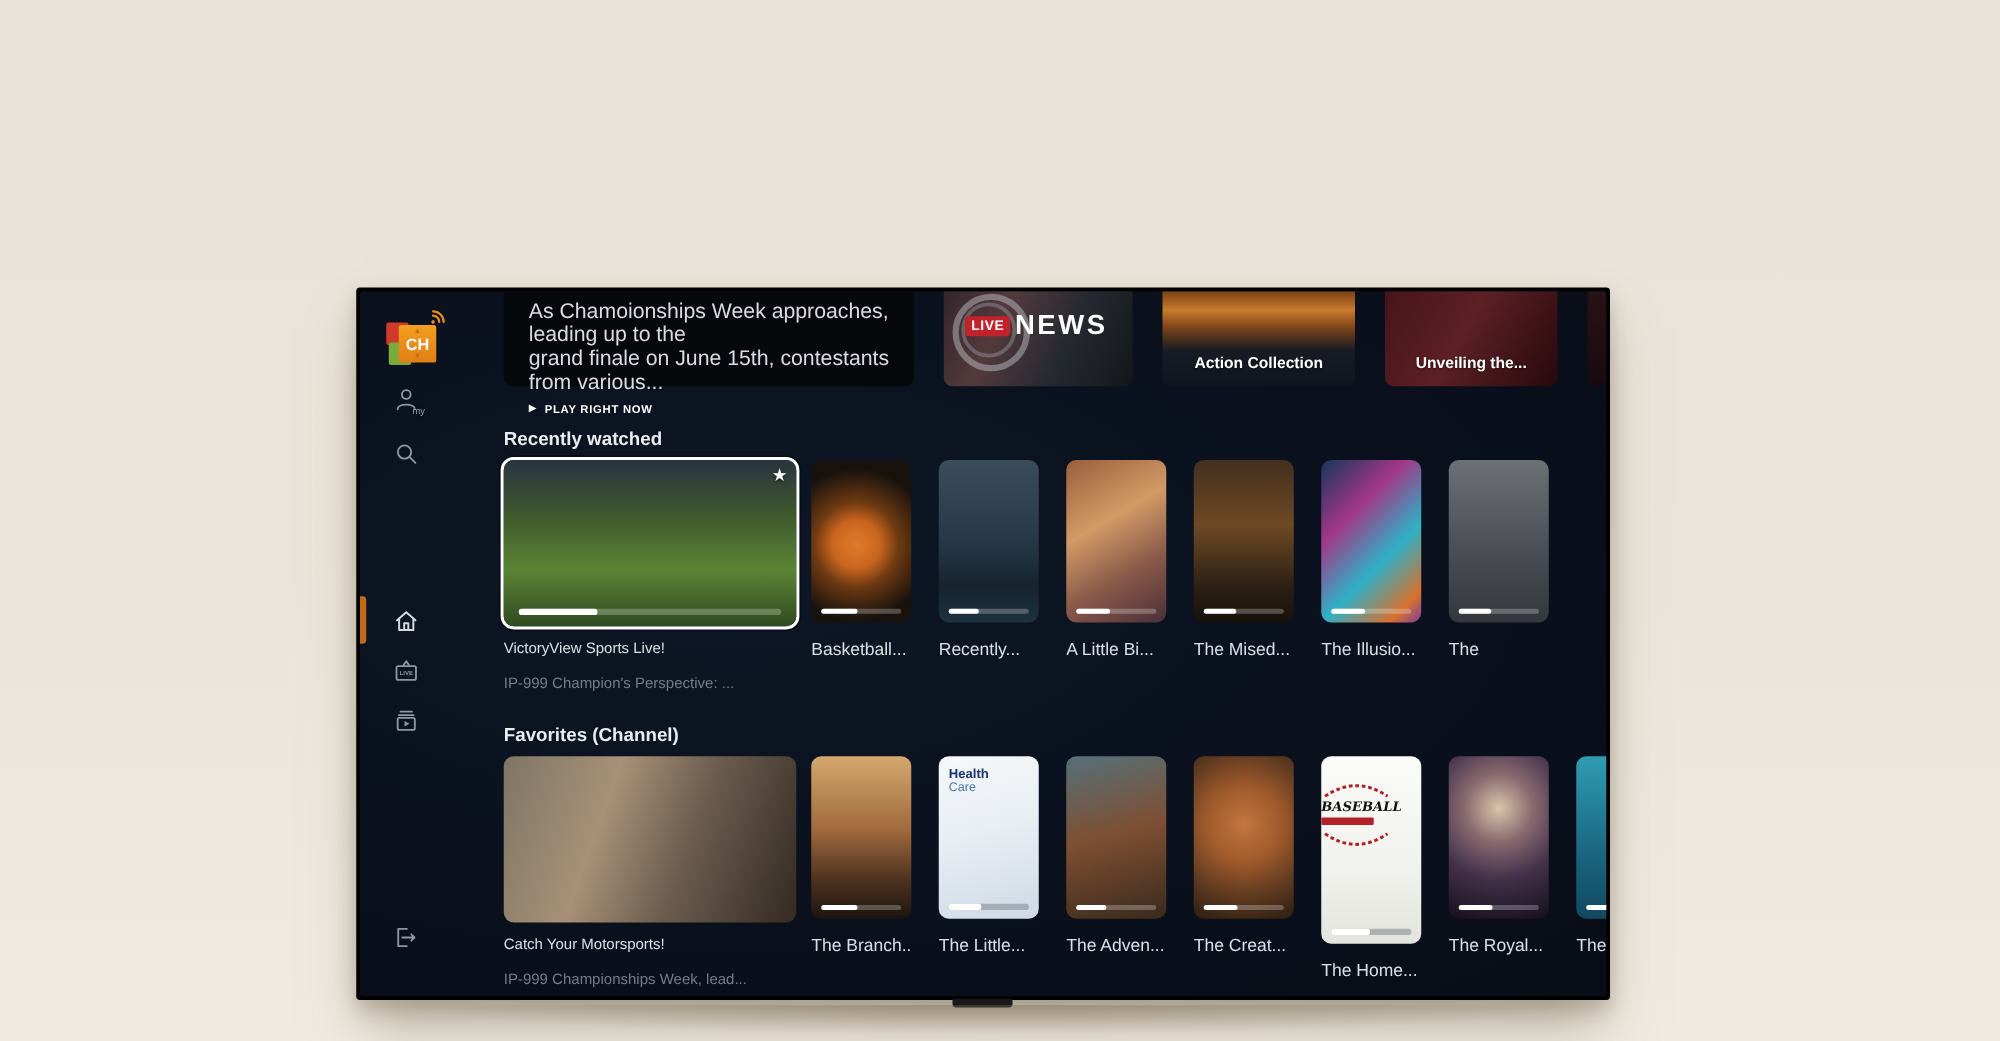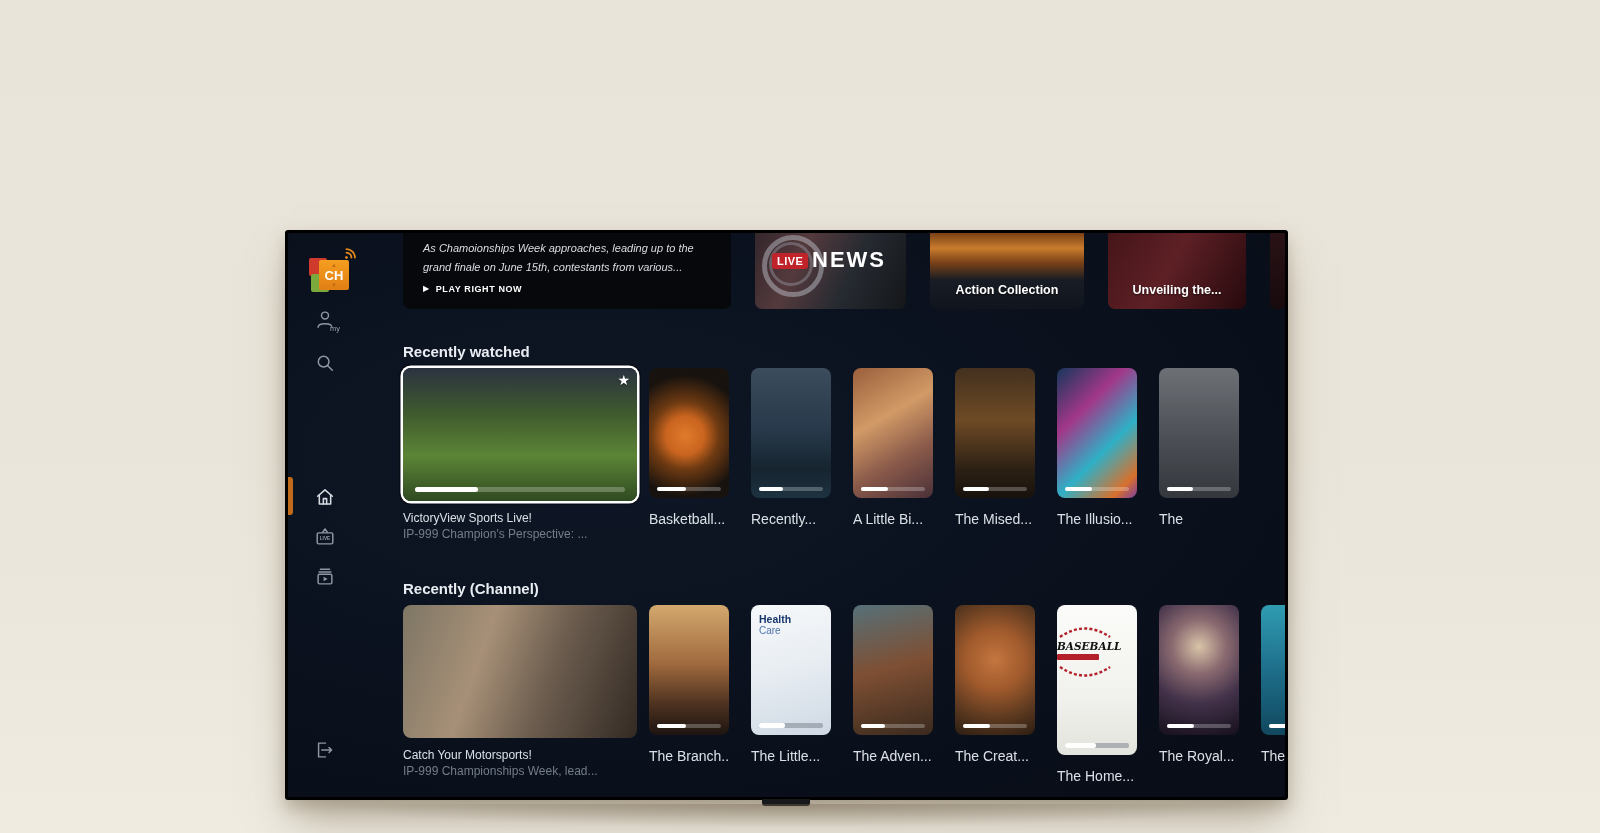--- a/index.html
+++ b/index.html
@@ -32,21 +32,21 @@
   .stroke-bright{fill:none;stroke:#d6dbe2;stroke-width:1.7;stroke-linecap:round;stroke-linejoin:round;}
   .my-tag{position:absolute;right:-4px;bottom:-2px;font-size:7.5px;color:#98a0ab;text-shadow:0 0 3px #0a101c;}
   .active-bar{position:absolute;left:0;top:244px;width:5px;height:38px;background:#c06a1a;border-radius:0 3px 3px 0;}
 
   
   .content{position:absolute;left:115px;top:0;width:900px;height:100%;}
   .hero-row{position:absolute;top:0;left:0;display:flex;gap:24px;}
   .hero-card{position:relative;height:76px;border-radius:0 0 7px 7px;flex:none;overflow:hidden;}
   .hero-text-card{width:328px;height:76px;flex:none;background:#07080b;border-radius:0 0 7px 7px;
     padding:6px 6px 0 20px;box-sizing:border-box;}
-  .hero-desc{color:#d9dde3;font-size:11px;line-height:19px;font-style:italic;}
+  .hero-desc{color:#d9dde3;font-size:17px;line-height:19px;}
   .play-btn{margin-top:7px;color:#fff;font-size:9px;font-weight:bold;letter-spacing:0.6px;
     display:flex;align-items:center;gap:6px;cursor:pointer;}
   .play-tri{font-size:8px;line-height:8px;}
   .live-ring{position:absolute;left:7px;top:2px;width:52px;height:52px;border-radius:50%;
     border:5px solid rgba(200,205,212,0.45);}
   .live-ring2{position:absolute;left:14px;top:9px;width:38px;height:38px;border-radius:50%;
     border:3px solid rgba(160,165,175,0.4);}
   .live-badge{position:absolute;left:17px;top:20px;background:#c0232a;color:#fff;font-size:11px;
     font-weight:bold;padding:2px 5px;border-radius:3px;letter-spacing:0.5px;}
   .news-word{position:absolute;left:57px;top:14px;color:#fff;font-size:22px;font-weight:bold;letter-spacing:2px;}
@@ -58,21 +58,21 @@
   .row h2{margin:0;padding:2px 0 8px;font-size:15px;font-weight:600;color:#e9edf2;}
   .cardrow{display:flex;}
   .feat-cell{width:234px;margin-right:12px;flex:none;}
   .thumb-cells{display:flex;gap:22px;}
   .cell{width:80px;flex:none;}
   .card{position:relative;height:130px;border-radius:8px;overflow:hidden;background:#1a222e;}
   .feat-card{height:133px;}
   .feat-card.selected{box-shadow:0 0 0 2.5px #fff,0 0 0 4px rgba(0,0,0,0.35);}
   .cell-title{margin-top:13px;font-size:14px;color:#dbe0e6;white-space:nowrap;overflow:hidden;}
   .feat-cell .cell-title{margin-top:10px;font-size:12px;}
-  .cell-sub{margin-top:2px;font-size:12px;color:#747d8a;white-space:nowrap;overflow:hidden;}
+  .cell-sub{margin-top:14px;font-size:12px;color:#747d8a;white-space:nowrap;overflow:hidden;}
   .pbar{position:absolute;left:8px;right:8px;bottom:7px;height:4px;border-radius:2px;background:rgba(255,255,255,0.25);}
   .pbar.on-light{background:rgba(125,133,143,0.55);height:5px;}
   .feat-card .pbar{left:12px;right:12px;bottom:9px;height:5px;border-radius:2.5px;}
   .pfill{height:100%;width:0;background:#fff;border-radius:inherit;}
   .star{position:absolute;top:4px;right:7px;color:#fff;font-size:14px;text-shadow:0 1px 2px rgba(0,0,0,0.5);}
 
   
   .poster-health-text{padding:8px 0 0 8px;line-height:1.15;}
   .ph-1{font-size:10.5px;font-weight:bold;color:#17366b;}
   .ph-2{font-size:10px;color:#4f74ac;}
@@ -244,21 +244,21 @@
                     <div class="pfill" style="width: 40%;"></div>
                   </div>
               </div>
               <div class="cell-title">The</div>
             </div>
           </div>
         </div>
       </section>
 
       <section class="row row-2">
-        <h2>Recently (Channel)</h2>
+        <h2>Favorites (Channel)</h2>
         <div class="cardrow">
           <div class="feat-cell">
             <div class="card feat-card" style="background: linear-gradient(110deg, rgb(126, 118, 101) 0%, rgb(167, 144, 119) 34%, rgb(107, 92, 78) 62%, rgb(51, 42, 35) 100%);"></div>
             <div class="cell-title">Catch Your Motorsports!</div>
             <div class="cell-sub">IP-999 Championships Week, lead...</div>
           </div>
           <div class="thumb-cells">
             <div class="cell">
               <div class="card" style="background: linear-gradient(rgb(211, 168, 110) 0%, rgb(160, 106, 62) 45%, rgb(78, 50, 32) 76%, rgb(29, 20, 16) 100%);">
                 <div class="pbar">

